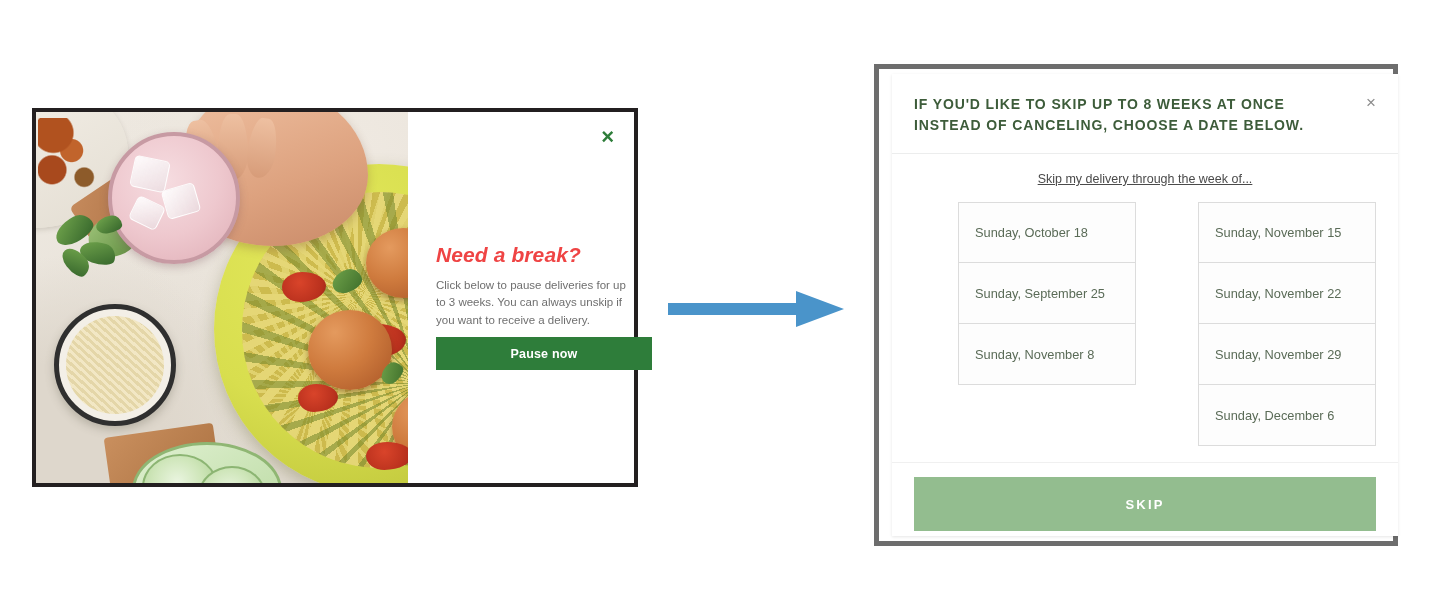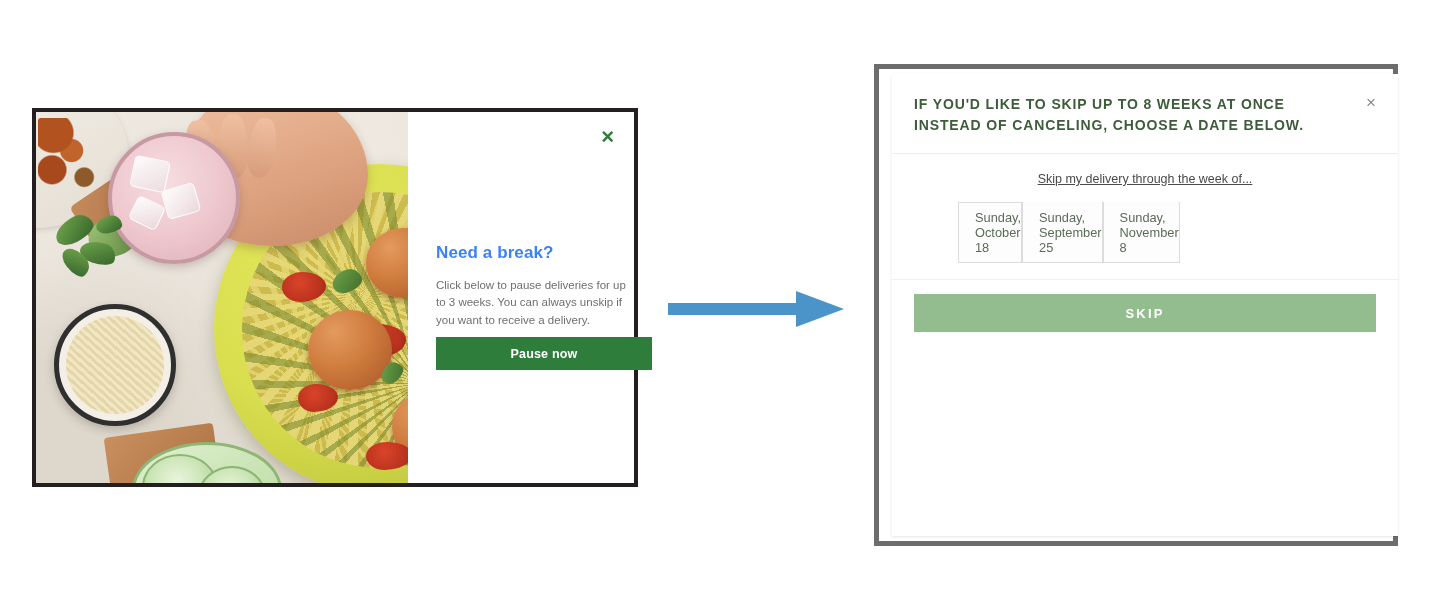--- a/index.html
+++ b/index.html
@@ -181,21 +181,21 @@
     box-sizing:border-box;
   }
   .close-green{
     position:absolute;right:16px;top:12px;
     font-size:22px;line-height:1;color:#2e7d3a;font-weight:700;
     cursor:pointer;background:none;border:0;padding:2px 4px;
     font-family:"Liberation Sans", sans-serif;
   }
   .lc-title{
     position:absolute;left:28px;top:131px;
-    font-size:17px;font-weight:700;color:#3b82f6;letter-spacing:.1px;
+    font-size:21px;font-weight:700;color:#ef4444;letter-spacing:.1px;font-style:italic;
   }
   .lc-body{
     position:absolute;left:28px;top:165px;width:196px;
     font-size:11.5px;line-height:1.52;color:#6f6f6f;
   }
   .lc-btn{
     position:absolute;left:28px;top:225px;width:216px;height:33px;
     background:#2e7d3a;color:#ffffff;border:0;
     font-size:12.5px;font-weight:700;letter-spacing:.2px;
     font-family:"Liberation Sans", sans-serif;
@@ -249,36 +249,36 @@
   .m-sub{
     text-align:center;font-size:12.5px;color:#4a4a4a;
     padding:18px 0 16px;
     text-decoration:underline;
   }
   .grid{
     display:grid;grid-template-columns:1fr 1fr;
     column-gap:18px;row-gap:0;
     padding:0 22px;
   }
-  .col{display:flex;flex-direction:row;padding-left:44px;}
+  .col{display:flex;flex-direction:column;padding-left:44px;}
   .cell{
     height:61px;display:flex;align-items:center;
     padding-left:16px;
     font-size:12.8px;color:#5a6b57;
     border:1px solid #dcdcdc;
     background:#fdfdfd;
     cursor:pointer;
     box-sizing:border-box;
   }
   .col .cell + .cell{border-top:0;}
   .m-foot{
     margin-top:16px;border-top:1px solid #f0f0f0;padding:14px 22px 16px;
   }
   .skip-btn{
-    display:block;width:100%;height:38px;
+    display:block;width:100%;height:54px;
     background:#93bd8f;border:0;color:#ffffff;
     font-size:13px;font-weight:700;letter-spacing:2.2px;
     font-family:"Liberation Sans", sans-serif;
     cursor:pointer;
   }
 </style>
 </head>
 <body>
 
 <div class="stage">
@@ -357,20 +357,26 @@
     </div>
 
     <div class="m-sub">Skip my delivery through the week of...</div>
 
     <div class="grid">
       <div class="col">
         <div class="cell">Sunday, October 18</div>
         <div class="cell">Sunday, September 25</div>
         <div class="cell">Sunday, November 8</div>
       </div>
+      <div class="col">
+        <div class="cell">Sunday, November 15</div>
+        <div class="cell">Sunday, November 22</div>
+        <div class="cell">Sunday, November 29</div>
+        <div class="cell">Sunday, December 6</div>
+      </div>
     </div>
 
     <div class="m-foot">
       <button class="skip-btn">SKIP</button>
     </div>
   </div>
 
 </div>
 
 </body></html>

